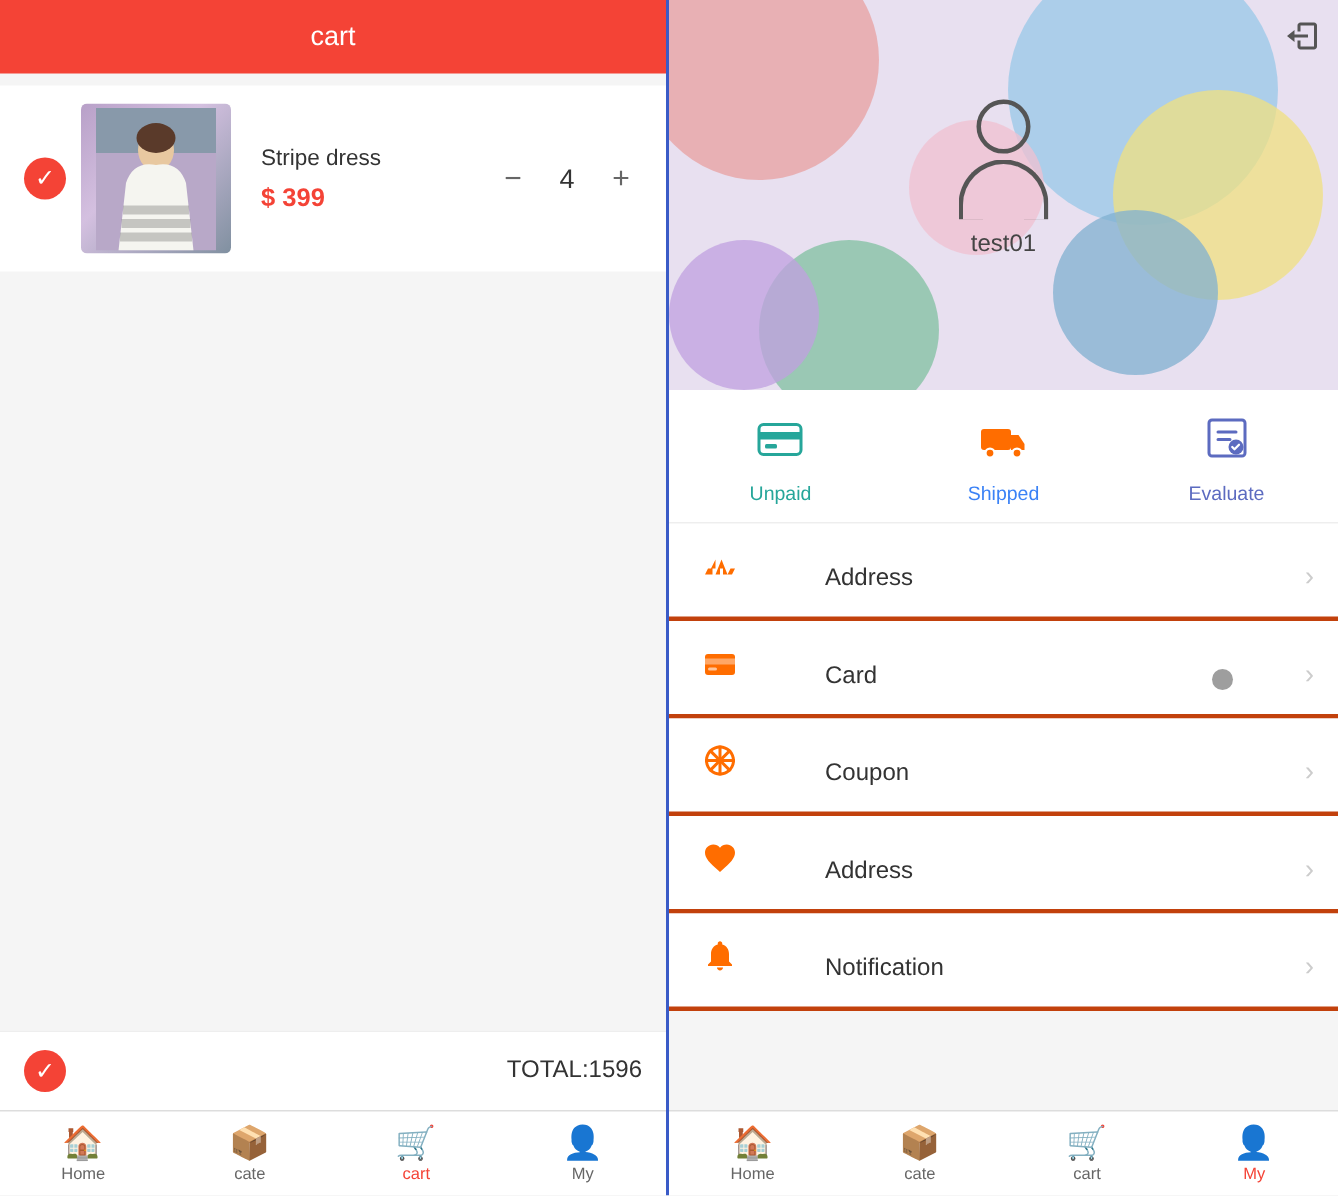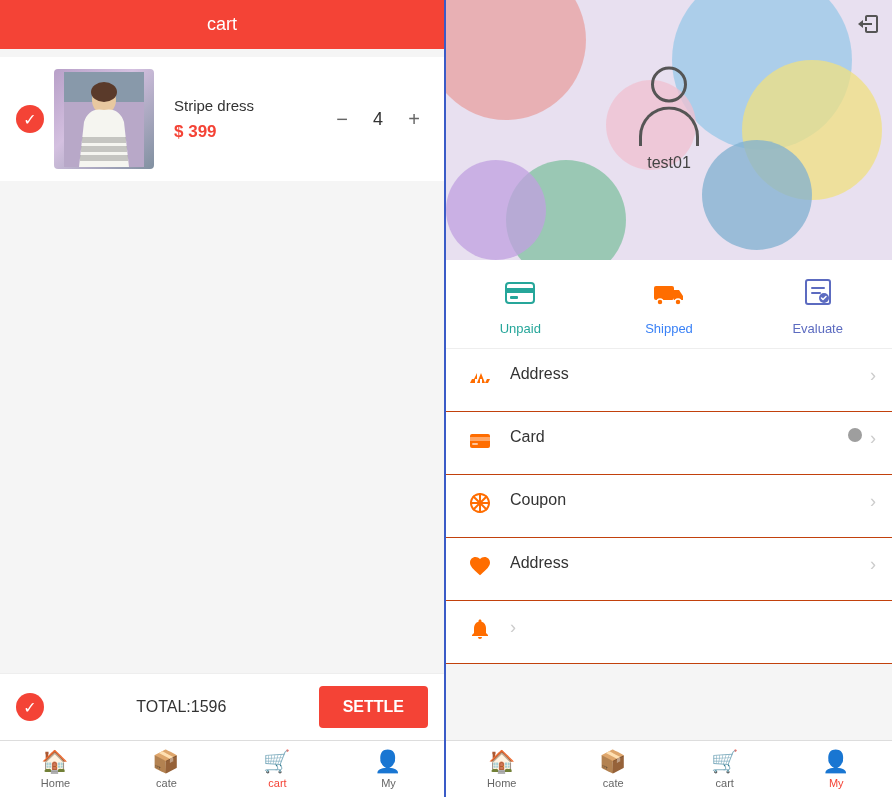--- a/index.html
+++ b/index.html
@@ -254,25 +254,26 @@
     .color-blue { color: #5c6bc0; }
 
     
     .menu-section {
       flex: 1;
       overflow-y: auto;
     }
     .menu-item {
       background: white;
       display: flex;
-      align-items: flex-start;
+      align-items: flex-end;
       padding: 16px 16px;
-      border-bottom: 1px solid #c2410c;
+      border-bottom: 3px solid #c2410c;
       cursor: pointer;
       position: relative;
+      gap: 40px;
     }
     .menu-item-icon {
       font-size: 22px;
       color: #ff6d00;
       width: 36px;
       margin-right: 12px;
       text-align: center;
     }
     .menu-item-label {
       font-size: 16px;
@@ -337,21 +338,20 @@
       <div class="qty-value">4</div>
       <div class="qty-btn">+</div>
     </div>
   </div>
 
   <div class="left-spacer"></div>
 
   <div class="left-footer">
     <div class="footer-checkbox">✓</div>
     <div class="total-text">TOTAL:1596</div>
-    <button class="settle-btn">SETTLE</button>
   </div>
 
   <div class="bottom-nav">
     <div class="nav-item">
       <span class="nav-icon">🏠</span>
       <span>Home</span>
     </div>
     <div class="nav-item">
       <span class="nav-icon">📦</span>
       <span>cate</span>
@@ -478,20 +478,21 @@
       <span class="menu-item-label">Address</span>
       <span class="menu-item-chevron">›</span>
     </div>
 
     <div class="menu-item">
       <span class="menu-item-icon">
         <svg width="24" height="24" viewBox="0 0 24 24" fill="#ff6d00">
           <path d="M12 22c1.1 0 2-.9 2-2h-4c0 1.1.9 2 2 2zm6-6v-5c0-3.07-1.64-5.64-4.5-6.32V4c0-.83-.67-1.5-1.5-1.5s-1.5.67-1.5 1.5v.68C7.63 5.36 6 7.92 6 11v5l-2 2v1h16v-1l-2-2z"></path>
         </svg>
       </span>
+      <span class="menu-item-label">Notification</span>
       <span class="menu-item-chevron">›</span>
     </div>
   </div>
 
   <div class="right-bottom-nav bottom-nav">
     <div class="nav-item">
       <span class="nav-icon">🏠</span>
       <span>Home</span>
     </div>
     <div class="nav-item">

